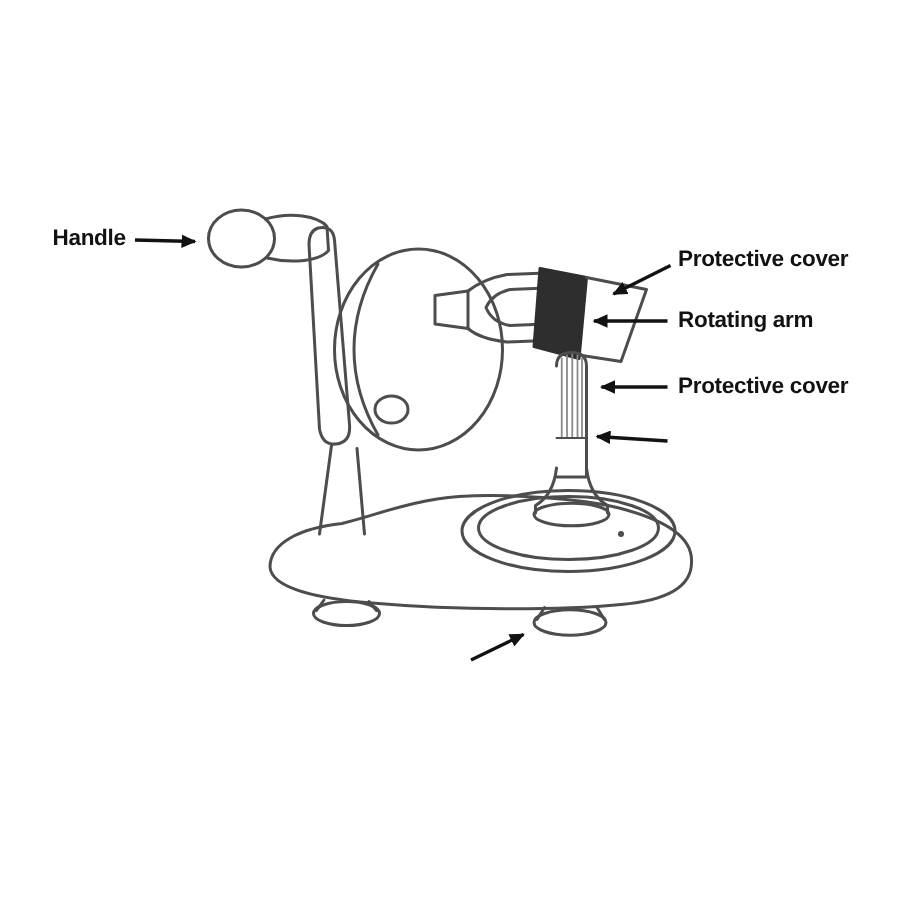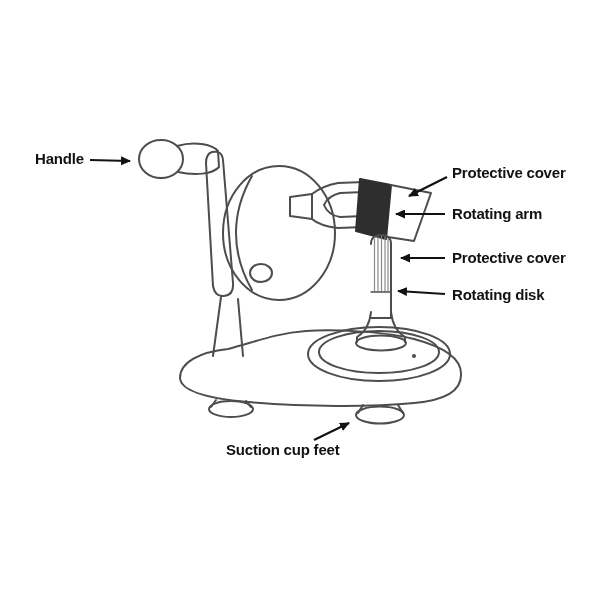--- a/index.html
+++ b/index.html
@@ -121,17 +121,15 @@
   </svg>
 
   <div class="label" style="left:35px; top:150px;">Handle</div>
 
   <div class="label" style="left:452px; top:164px;">Protective cover</div>
 
   <div class="label" style="left:452px; top:205px;">Rotating arm</div>
 
   <div class="label" style="left:452px; top:249px;">Protective cover</div>
 
-  <div class="label" style="left:452px; top:286px;">Rotating disk</div>
 
-  <div class="label" style="left:226px; top:441px;">Suction cup feet</div>
 
 </div>
 
 </body></html>

